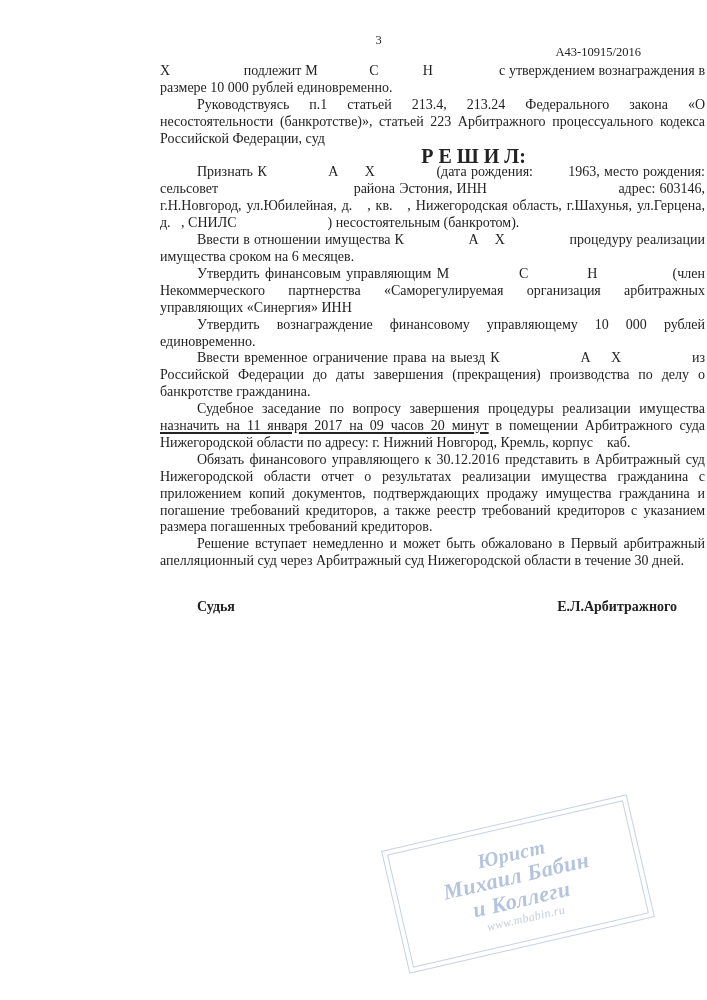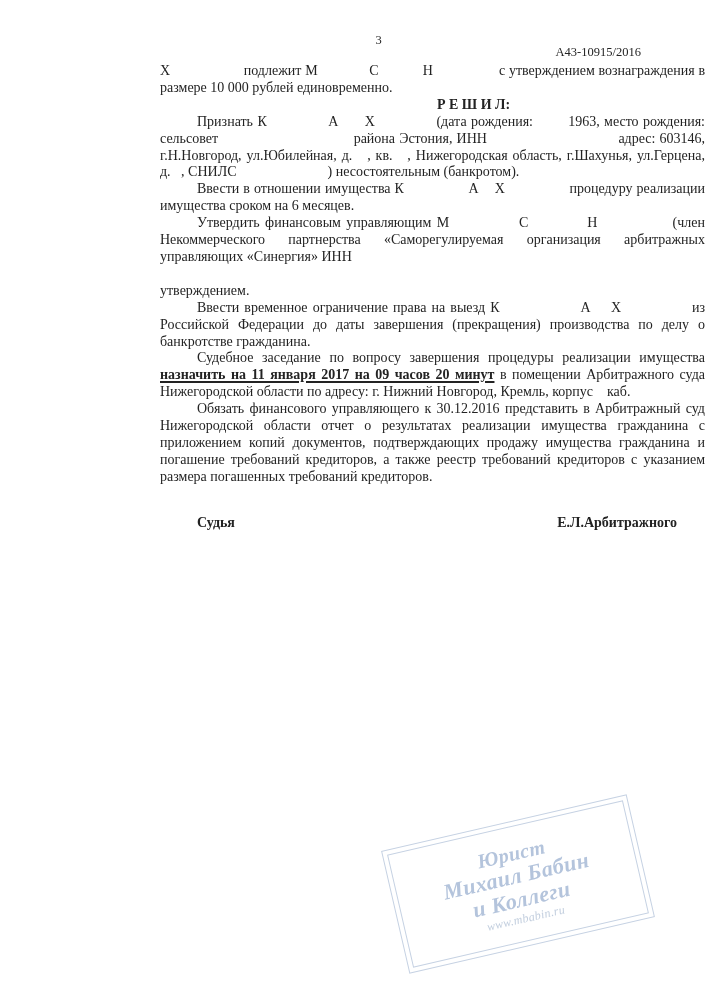--- a/index.html
+++ b/index.html
@@ -17,25 +17,25 @@
 
   .content {
     position:absolute; top:63px; left:112px; width:545px;
     font-size:14px; line-height:16.9px;
     text-align:justify;
     margin-left:48px;
   }
   .content p { margin:0; text-indent:37px; }
   .content p.no-indent { text-indent:0; }
   .resolution-heading {
-    margin:0; font-size:14px; font-weight:bold;
+    margin:0; font-size:20px; font-weight:bold;
     text-align:center; text-indent:0; padding-left:45px;
     line-height:16.9px;
   }
-  .emph { font-weight:bold; text-decoration:underline; text-decoration-thickness:1.5px; text-underline-offset:2px; }
+  .emph { font-weight:normal; text-decoration:underline; text-decoration-thickness:1.5px; text-underline-offset:2px; }
   .p-fee { text-align-last:justify; }
 
   .signature-row {
     margin-top:29px; display:flex; justify-content:space-between;
     font-weight:bold; text-indent:0;
   }
   .signature-role { padding-left:37px; }
   .signature-name { padding-right:28px; }
 
   .stamp {
@@ -62,28 +62,30 @@
 
 <div class="page">
 
   <div class="doc-header">
     <span class="page-number">3</span>
     <span class="case-number">А43-10915/2016</span>
   </div>
 
   <div class="content">
     <p class="no-indent">Х&nbsp;&nbsp;&nbsp;&nbsp;&nbsp;&nbsp;&nbsp;&nbsp;&nbsp;&nbsp;&nbsp;&nbsp;&nbsp;&nbsp;&nbsp;&nbsp;&nbsp;&nbsp;&nbsp;&nbsp;подлежит М&nbsp;&nbsp;&nbsp;&nbsp;&nbsp;&nbsp;&nbsp;&nbsp;&nbsp;&nbsp;&nbsp;&nbsp;&nbsp;&nbsp;С&nbsp;&nbsp;&nbsp;&nbsp;&nbsp;&nbsp;&nbsp;&nbsp;&nbsp;&nbsp;&nbsp;&nbsp;Н&nbsp;&nbsp;&nbsp;&nbsp;&nbsp;&nbsp;&nbsp;&nbsp;&nbsp;&nbsp;&nbsp;&nbsp;&nbsp;&nbsp;&nbsp;&nbsp;&nbsp;&nbsp;с утверждением вознаграждения в размере 10&nbsp;000 рублей единовременно.</p>
+    <p>Руководствуясь п.1 статьей 213.4, 213.24 Федерального закона «О несостоятельности (банкротстве)», статьей 223 Арбитражного процессуального кодекса Российской Федерации, суд</p>
     <p class="resolution-heading">Р Е Ш И Л:</p>
     <p>Признать К&nbsp;&nbsp;&nbsp;&nbsp;&nbsp;&nbsp;&nbsp;&nbsp;&nbsp;&nbsp;&nbsp;&nbsp;&nbsp;&nbsp;А&nbsp;&nbsp;&nbsp;&nbsp;&nbsp;&nbsp;Х&nbsp;&nbsp;&nbsp;&nbsp;&nbsp;&nbsp;&nbsp;&nbsp;&nbsp;&nbsp;&nbsp;&nbsp;&nbsp;&nbsp;(дата рождения:&nbsp;&nbsp;&nbsp;&nbsp;&nbsp;&nbsp;&nbsp;&nbsp;1963, место рождения: сельсовет&nbsp;&nbsp;&nbsp;&nbsp;&nbsp;&nbsp;&nbsp;&nbsp;&nbsp;&nbsp;&nbsp;&nbsp;&nbsp;&nbsp;&nbsp;&nbsp;&nbsp;&nbsp;&nbsp;&nbsp;&nbsp;&nbsp;&nbsp;&nbsp;&nbsp;&nbsp;&nbsp;&nbsp;&nbsp;&nbsp;&nbsp;&nbsp;&nbsp;района Эстония, ИНН&nbsp;&nbsp;&nbsp;&nbsp;&nbsp;&nbsp;&nbsp;&nbsp;&nbsp;&nbsp;&nbsp;&nbsp;&nbsp;&nbsp;&nbsp;&nbsp;&nbsp;&nbsp;&nbsp;&nbsp;&nbsp;&nbsp;&nbsp;&nbsp;&nbsp;&nbsp;&nbsp;&nbsp;&nbsp;&nbsp;&nbsp;&nbsp;адрес: 603146, г.Н.Новгород, ул.Юбилейная, д.&nbsp;&nbsp;&nbsp;, кв.&nbsp;&nbsp;&nbsp;, Нижегородская область, г.Шахунья, ул.Герцена, д.&nbsp;&nbsp;&nbsp;, СНИЛС&nbsp;&nbsp;&nbsp;&nbsp;&nbsp;&nbsp;&nbsp;&nbsp;&nbsp;&nbsp;&nbsp;&nbsp;&nbsp;&nbsp;&nbsp;&nbsp;&nbsp;&nbsp;&nbsp;&nbsp;&nbsp;&nbsp;&nbsp;&nbsp;&nbsp;&nbsp;) несостоятельным (банкротом).</p>
     <p>Ввести в отношении имущества К&nbsp;&nbsp;&nbsp;&nbsp;&nbsp;&nbsp;&nbsp;&nbsp;&nbsp;&nbsp;&nbsp;&nbsp;&nbsp;&nbsp;&nbsp;&nbsp;А&nbsp;&nbsp;&nbsp;&nbsp;Х&nbsp;&nbsp;&nbsp;&nbsp;&nbsp;&nbsp;&nbsp;&nbsp;&nbsp;&nbsp;&nbsp;&nbsp;&nbsp;&nbsp;&nbsp;&nbsp;процедуру реализации имущества сроком на 6 месяцев.</p>
     <p>Утвердить финансовым управляющим М&nbsp;&nbsp;&nbsp;&nbsp;&nbsp;&nbsp;&nbsp;&nbsp;&nbsp;&nbsp;&nbsp;&nbsp;&nbsp;С&nbsp;&nbsp;&nbsp;&nbsp;&nbsp;&nbsp;&nbsp;&nbsp;&nbsp;&nbsp;&nbsp;Н&nbsp;&nbsp;&nbsp;&nbsp;&nbsp;&nbsp;&nbsp;&nbsp;&nbsp;&nbsp;&nbsp;&nbsp;&nbsp;&nbsp;(член Некоммерческого партнерства «Саморегулируемая организация арбитражных управляющих «Синергия» ИНН</p>
-    <p class="p-fee"><br><span>утверждением.</span></p>
+    <p class="p-fee"><span>Утвердить вознаграждение финансовому управляющему 10&nbsp;000 рублей</span><br><span>единовременно.</span></p>
     <p>Ввести временное ограничение права на выезд К&nbsp;&nbsp;&nbsp;&nbsp;&nbsp;&nbsp;&nbsp;&nbsp;&nbsp;&nbsp;&nbsp;&nbsp;&nbsp;&nbsp;&nbsp;&nbsp;А&nbsp;&nbsp;&nbsp;&nbsp;Х&nbsp;&nbsp;&nbsp;&nbsp;&nbsp;&nbsp;&nbsp;&nbsp;&nbsp;&nbsp;&nbsp;&nbsp;&nbsp;&nbsp;из Российской Федерации до даты завершения (прекращения) производства по делу о банкротстве гражданина.</p>
     <p><span>Судебное заседание по вопросу завершения процедуры реализации имущества </span><span class="emph">назначить на 11 января 2017 на 09 часов 20 минут</span><span> в помещении Арбитражного суда Нижегородской области по адресу: г. Нижний Новгород, Кремль, корпус&nbsp;&nbsp;&nbsp;&nbsp;каб.</span></p>
     <p>Обязать финансового управляющего к 30.12.2016 представить в Арбитражный суд Нижегородской области отчет о результатах реализации имущества гражданина с приложением копий документов, подтверждающих продажу имущества гражданина и погашение требований кредиторов, а также реестр требований кредиторов с указанием размера погашенных требований кредиторов.</p>
+    <p>Решение вступает немедленно и может быть обжаловано в Первый арбитражный апелляционный суд через Арбитражный суд Нижегородской области в течение 30 дней.</p>
 
     <div class="signature-row">
       <span class="signature-role">Судья</span>
       <span class="signature-name">Е.Л.Арбитражного</span>
     </div>
   </div>
 
   <div class="stamp">
     <div class="stamp-inner">
       <span class="stamp-line1">Юрист</span>

